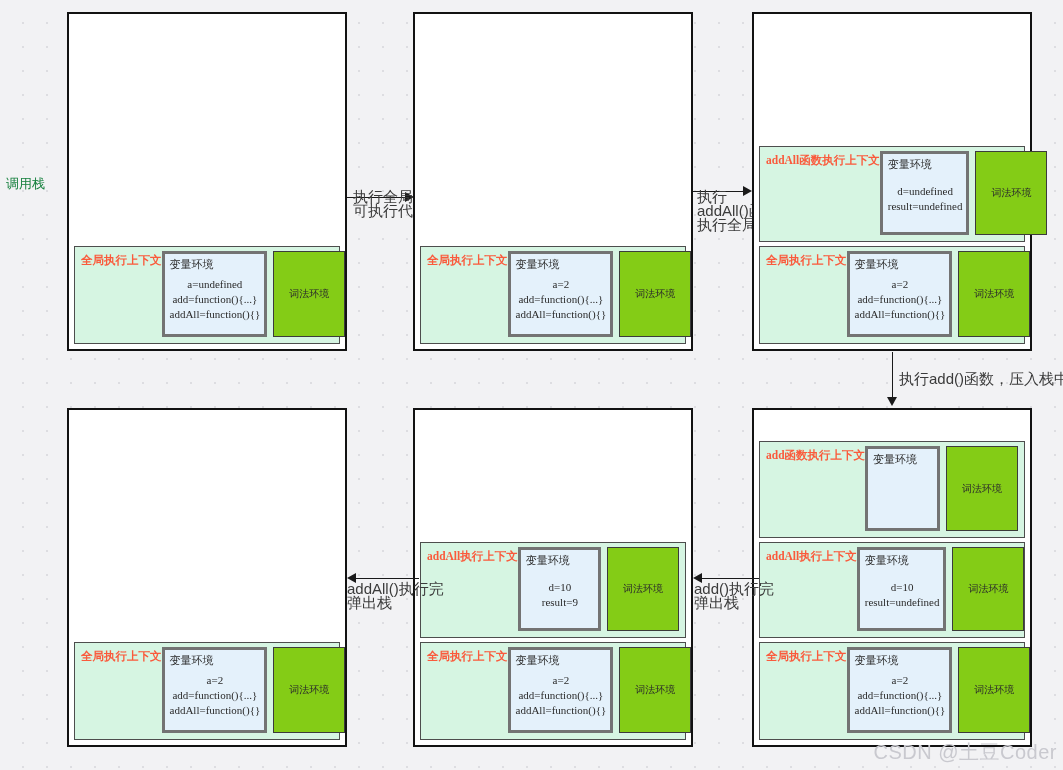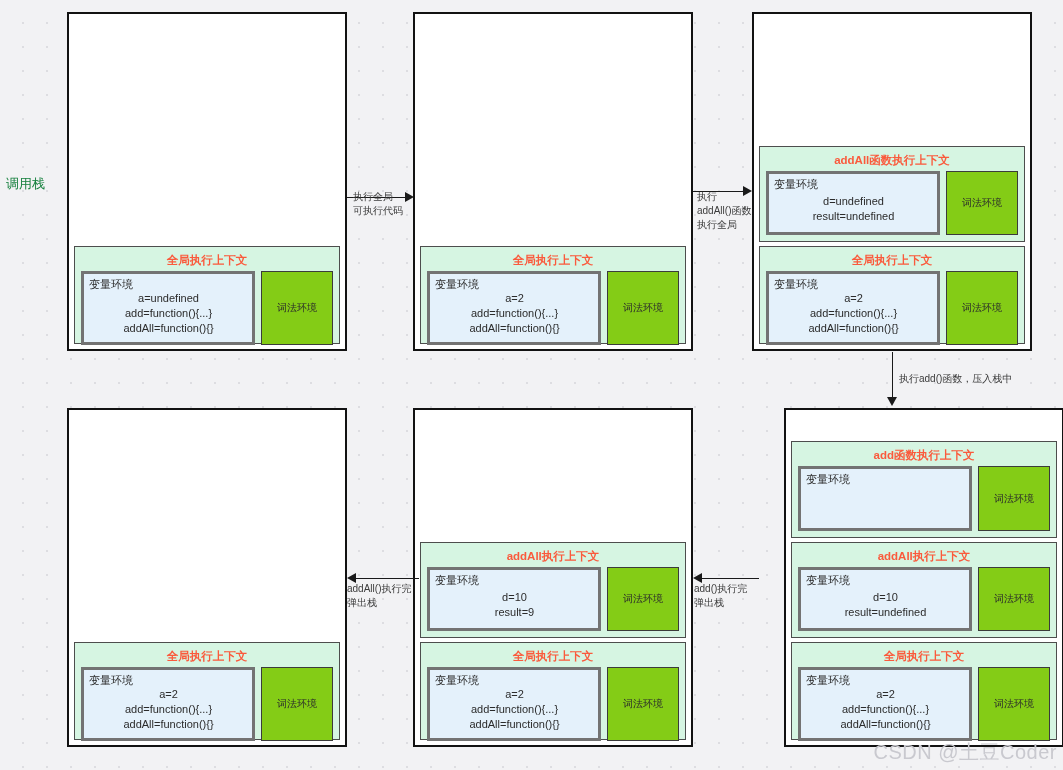--- a/index.html
+++ b/index.html
@@ -39,21 +39,22 @@
     padding: 5px;
   }
 
   
   .ctx {
     background: #d6f5e2;
     border: 1px solid #4d4d4d;
     margin-top: 4px;
     padding: 4px 6px 6px 6px;
     display: flex;
-    flex-direction: column;
+    flex-direction: row;
+    font-family: Liberation Serif, serif;
   }
   .ctx-title {
     color: #fa5a3c;
     font-size: 11.5px;
     font-weight: bold;
     text-align: center;
     line-height: 16px;
     padding: 1px 0 3px 0;
     white-space: nowrap;
   }
@@ -142,21 +143,21 @@
   .arrow-head-d {
     position: absolute;
     width: 0; height: 0;
     border-left: 5px solid transparent;
     border-right: 5px solid transparent;
     border-top: 9px solid #1a1a1a;
     left: -5px;
   }
   .arrow-label {
     position: absolute;
-    font-size: 10px;
+    font-size: 15px;
     line-height: 14px;
     color: #3b3b3b;
     white-space: nowrap;
   }
 
   
   .watermark {
     position: absolute;
     right: 6px;
     bottom: 4px;
@@ -260,21 +261,21 @@
 </div>
 
 <div class="arrow-v" style="left:892px; top:352px; height:56px;">
   <div class="arrow-line-v" style="height:47px;"></div>
   <div class="arrow-head-d" style="top:45px;"></div>
 </div>
 <div class="arrow-label" style="left:899px; top:372px;">
   <div>执行add()函数，压入栈中</div>
 </div>
 
-<div class="panel" style="left:752px; top:408px; width:280px; height:339px;margin-left:32px;">
+<div class="panel" style="left:752px; top:408px; width:280px; height:339px;">
 
   <div class="ctx" style="height:97px;">
     <div class="ctx-title">add函数执行上下文</div>
     <div class="ctx-body">
       <div class="var-env">
         <div class="var-env-title">变量环境</div>
         <div class="var-lines"></div>
       </div>
       <div class="lex-env">词法环境</div>
     </div>

